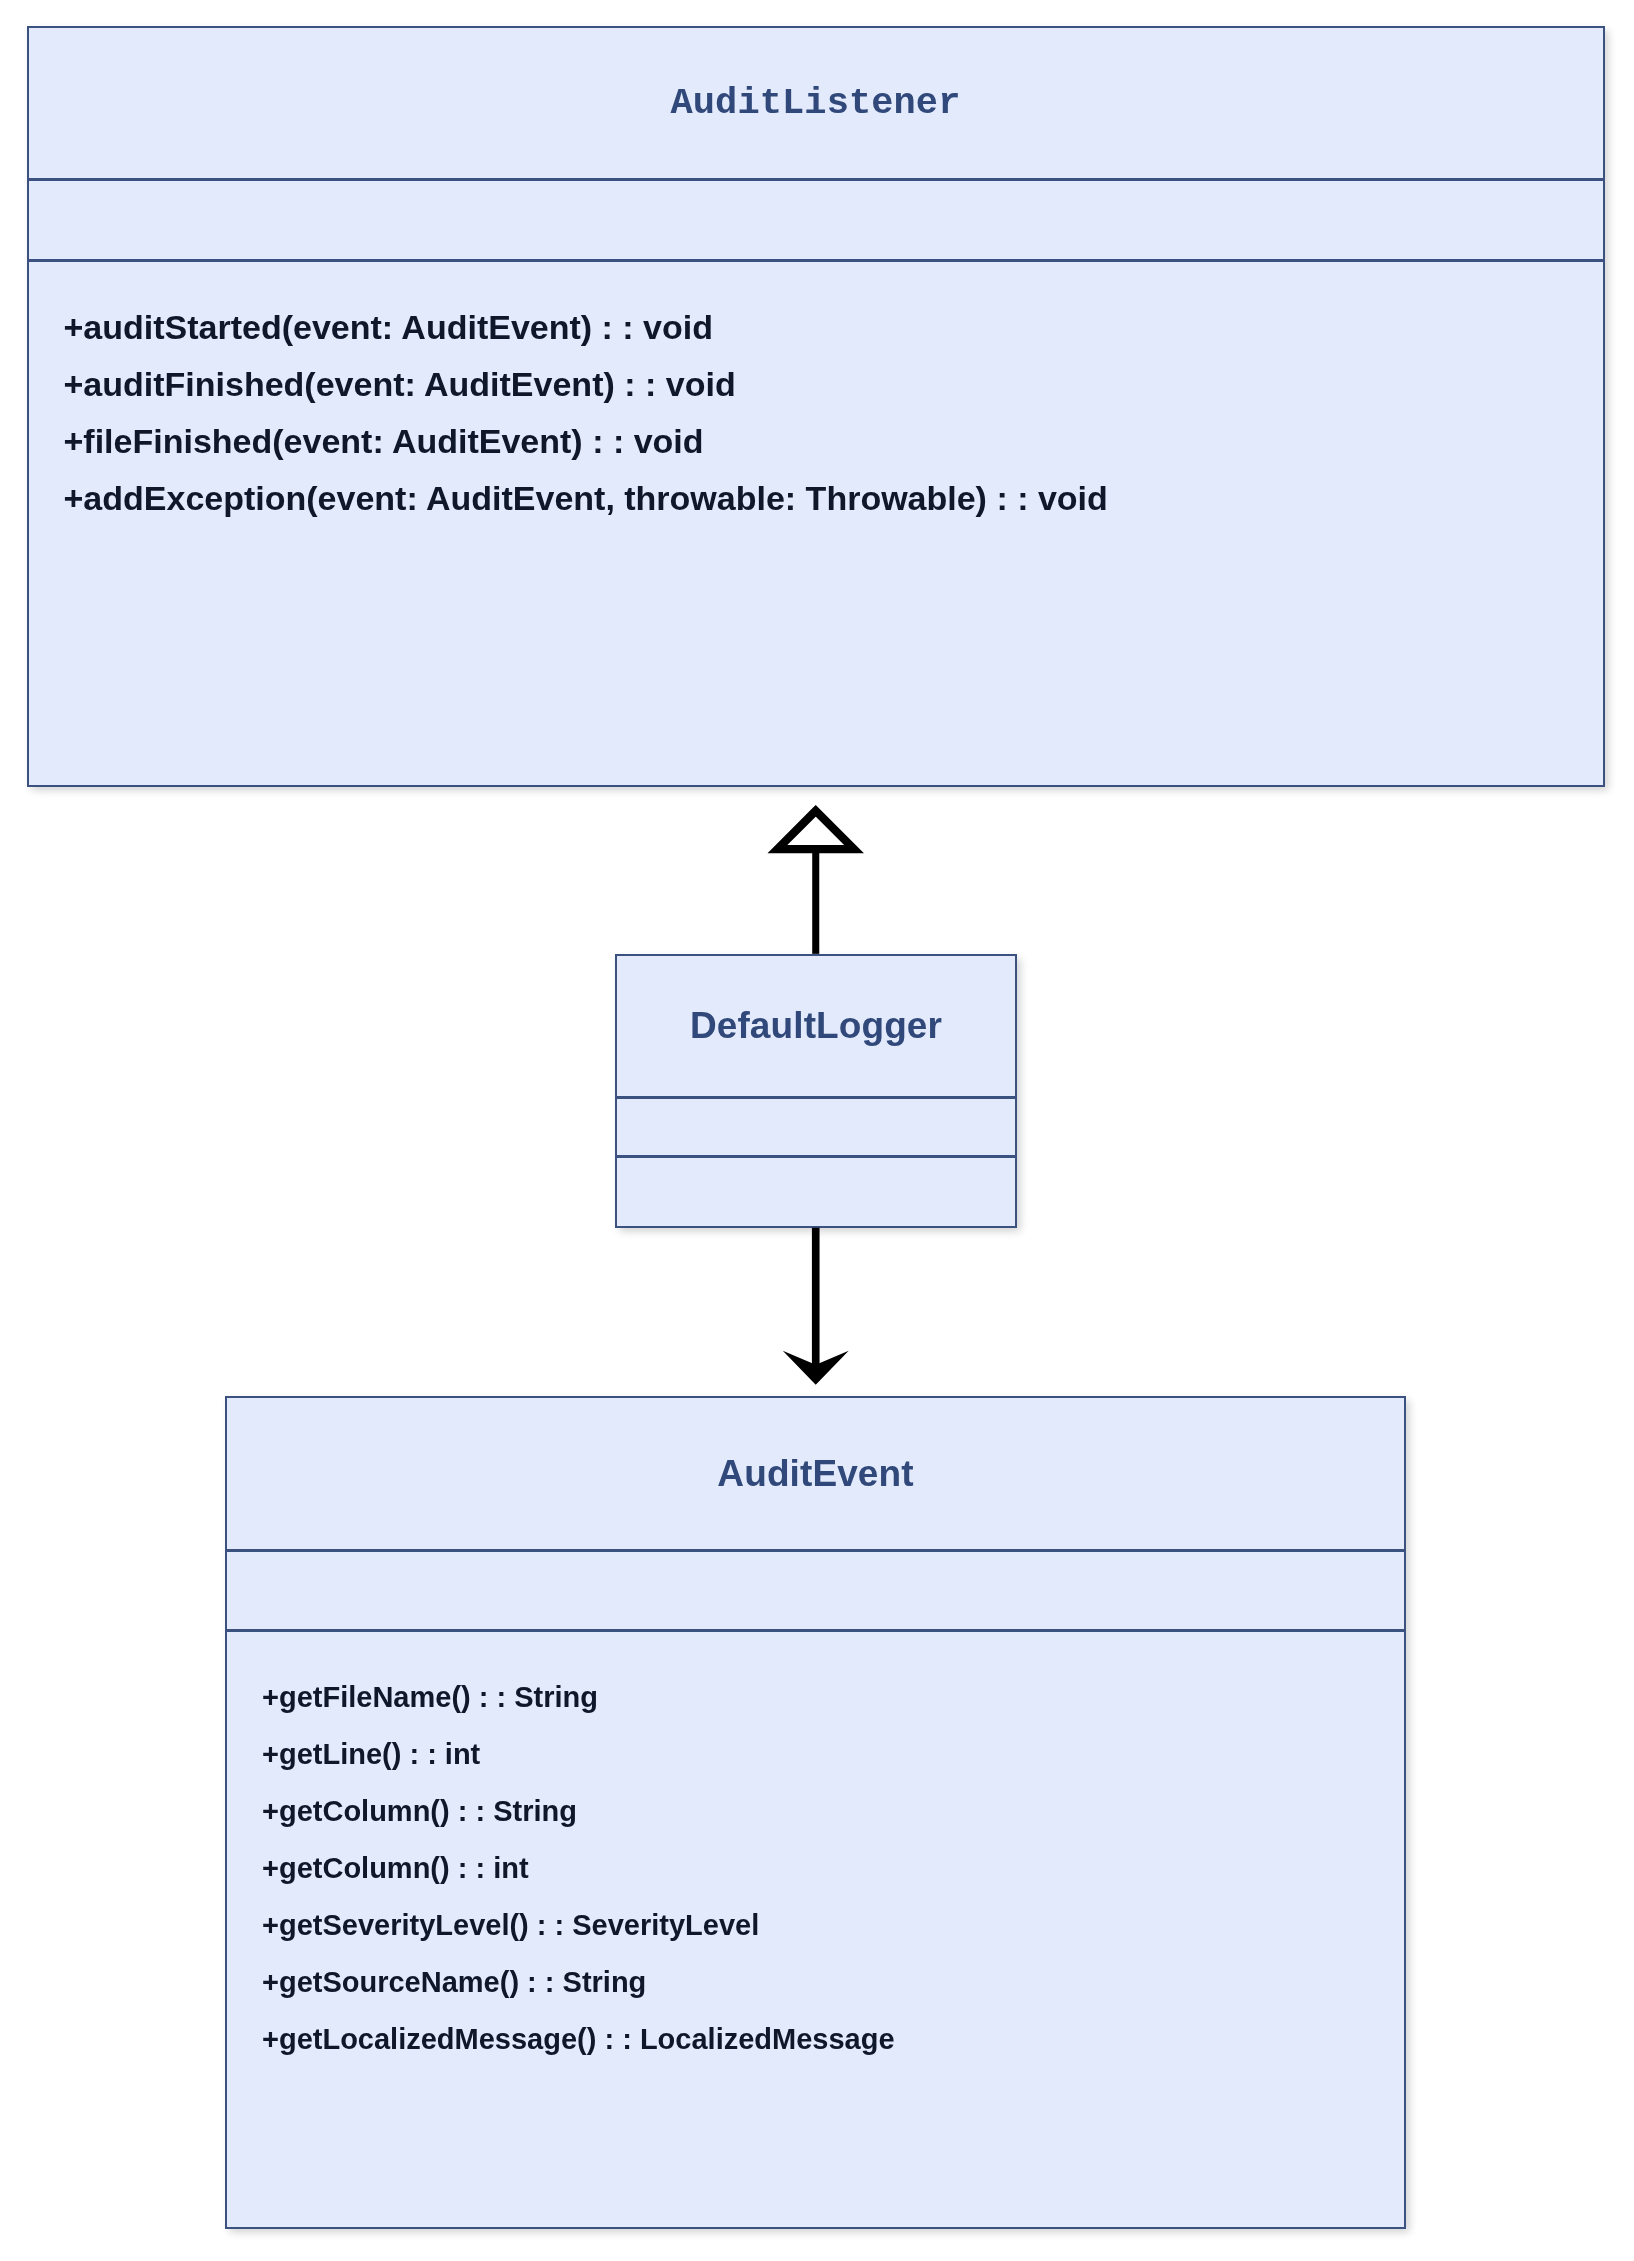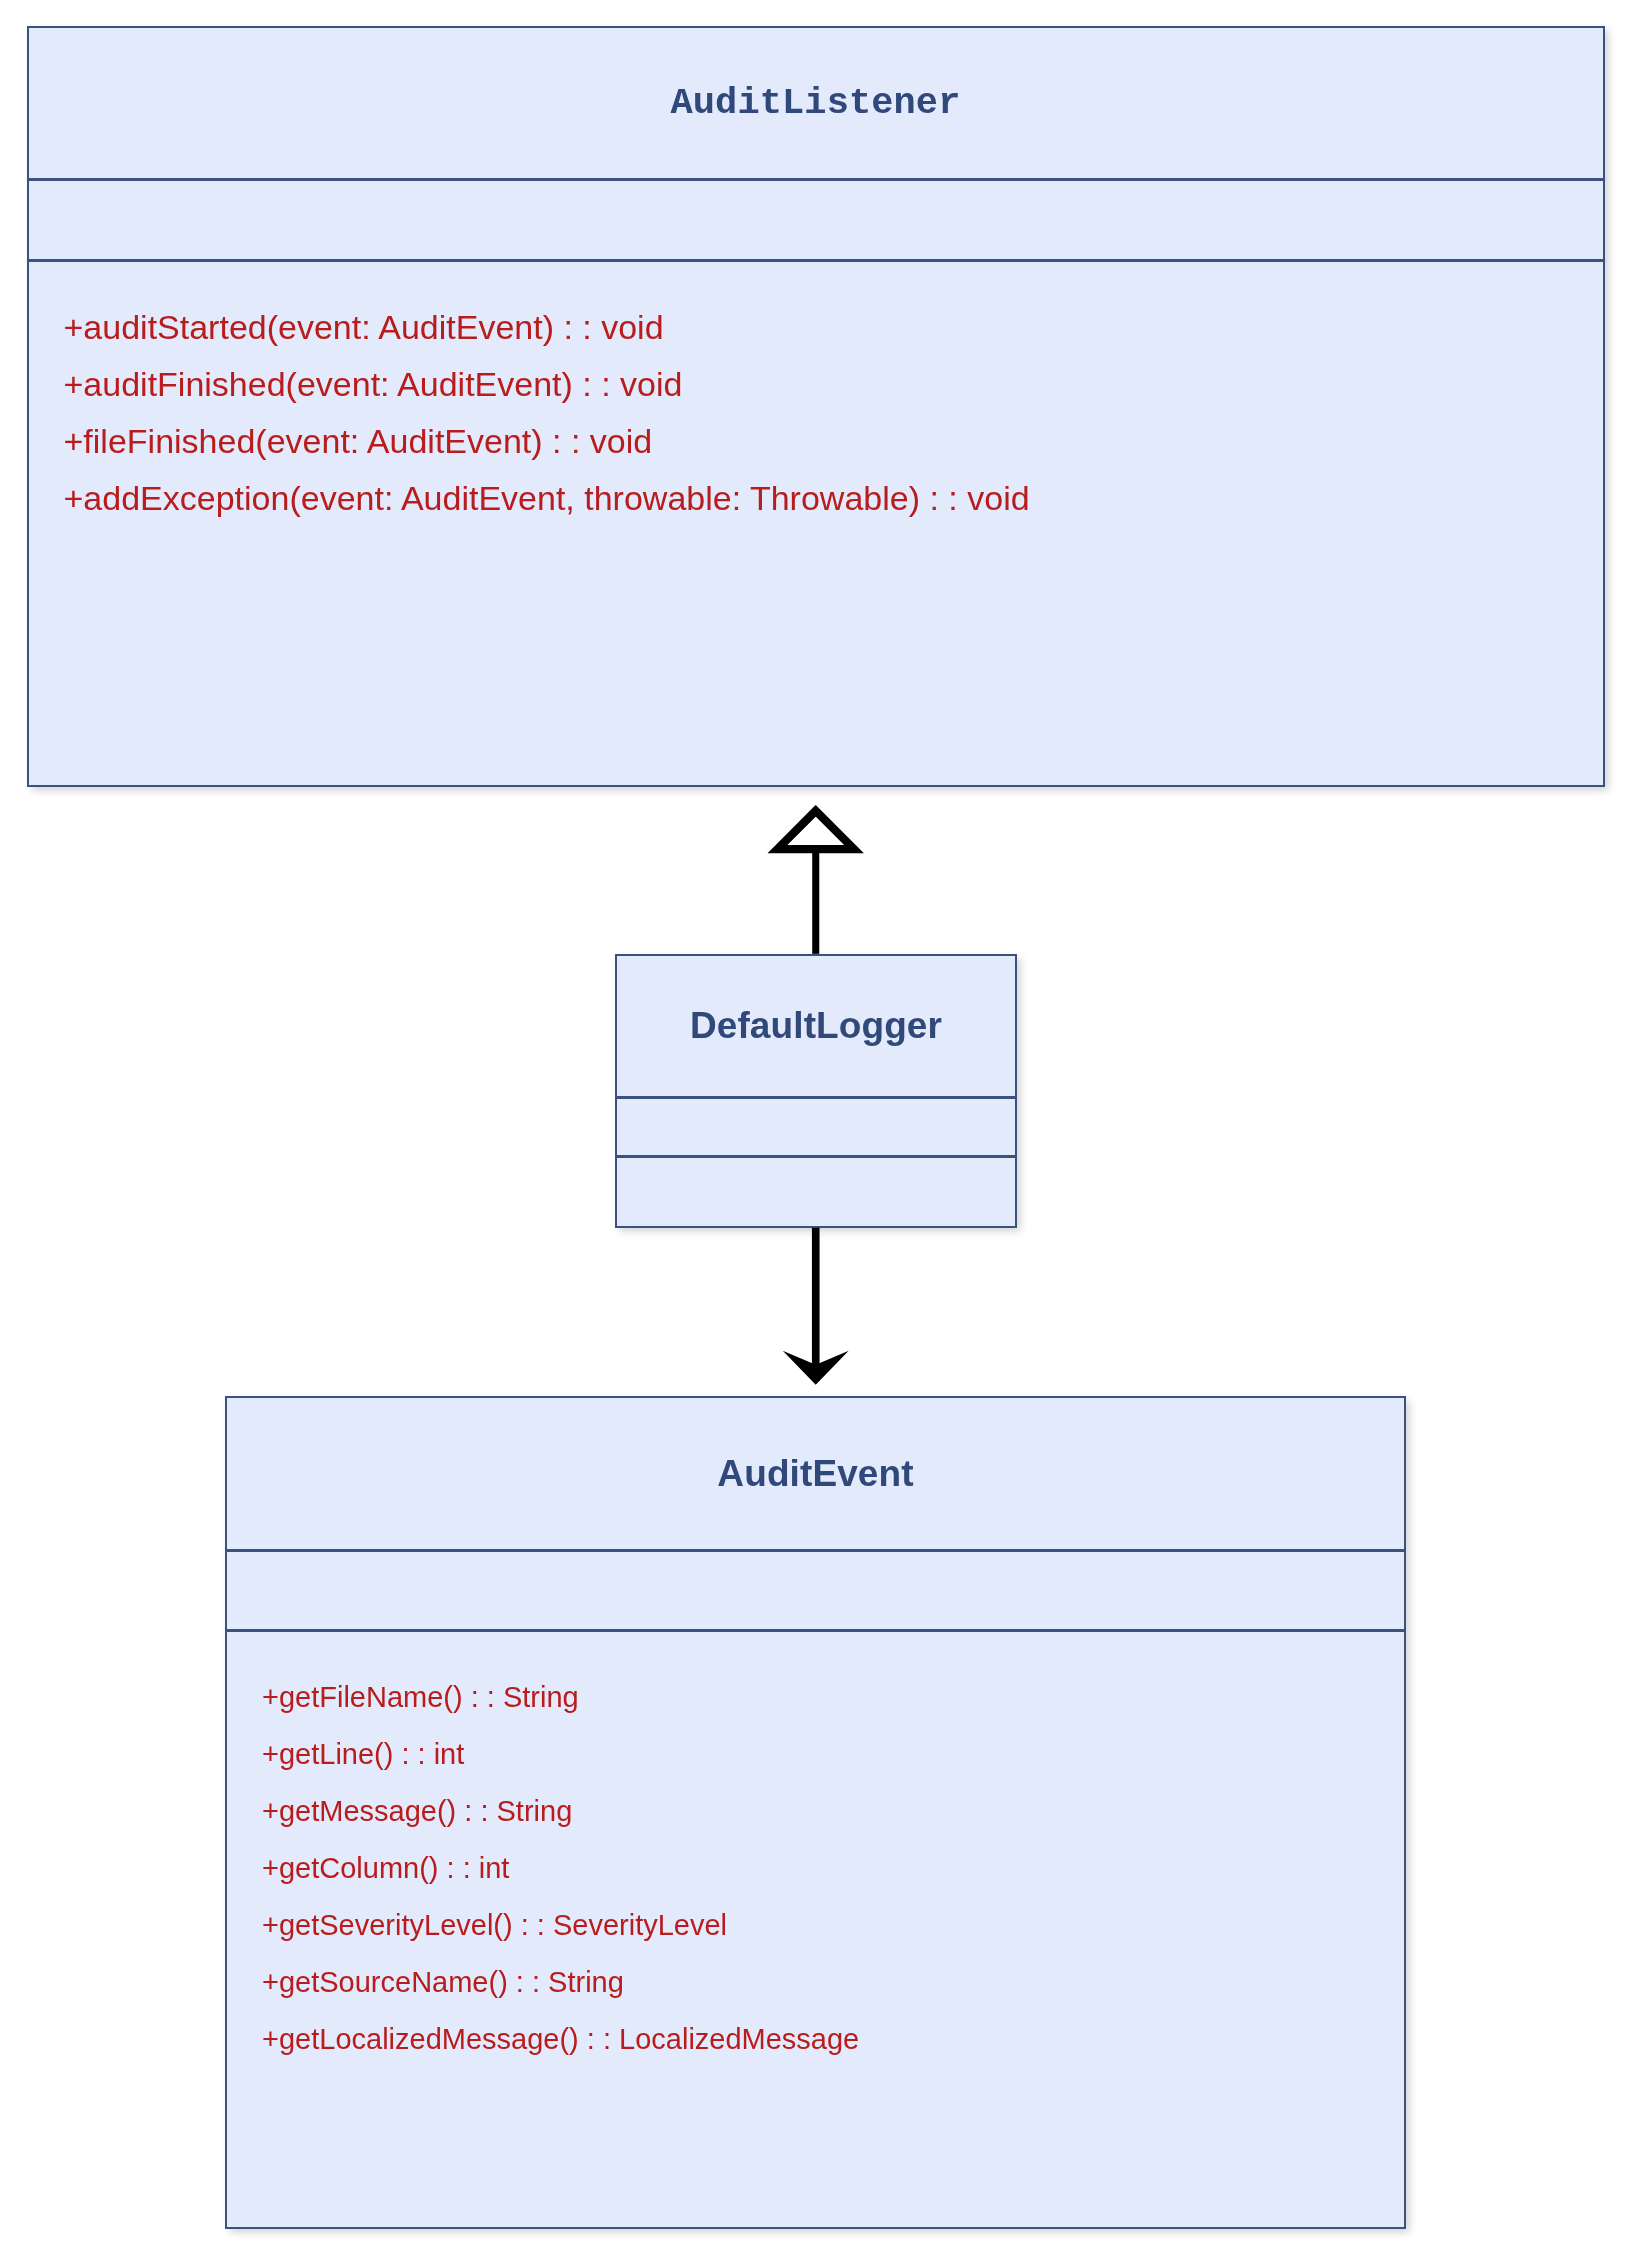--- a/index.html
+++ b/index.html
@@ -40,22 +40,23 @@
   .uml-divider {
     height: 2.9px;
     background: #3b5280;
     width: 100%;
   }
   .uml-compartment {
     box-sizing: border-box;
     width: 100%;
   }
   .uml-member {
-    color: #b91c1c;
+    color: #0f172a;
     white-space: nowrap;
+    font-weight: bold;
   }
 
   
   #box-auditlistener {
     left: 26.5px;
     top: 26px;
     width: 1578px;
     height: 761px;
   }
   #box-auditlistener .uml-title {
@@ -149,21 +150,21 @@
   </div>
 
   <div class="uml-class" id="box-auditevent">
     <div class="uml-title">AuditEvent</div>
     <div class="uml-divider"></div>
     <div class="uml-compartment attrs"></div>
     <div class="uml-divider"></div>
     <div class="uml-compartment ops">
       <div class="uml-member">+getFileName() : : String</div>
       <div class="uml-member">+getLine() : : int</div>
-      <div class="uml-member">+getMessage() : : String</div>
+      <div class="uml-member">+getColumn() : : String</div>
       <div class="uml-member">+getColumn() : : int</div>
       <div class="uml-member">+getSeverityLevel() : : SeverityLevel</div>
       <div class="uml-member">+getSourceName() : : String</div>
       <div class="uml-member">+getLocalizedMessage() : : LocalizedMessage</div>
     </div>
   </div>
 
   <svg id="connectors" viewBox="0 0 2776 3840">
 
     <g>

